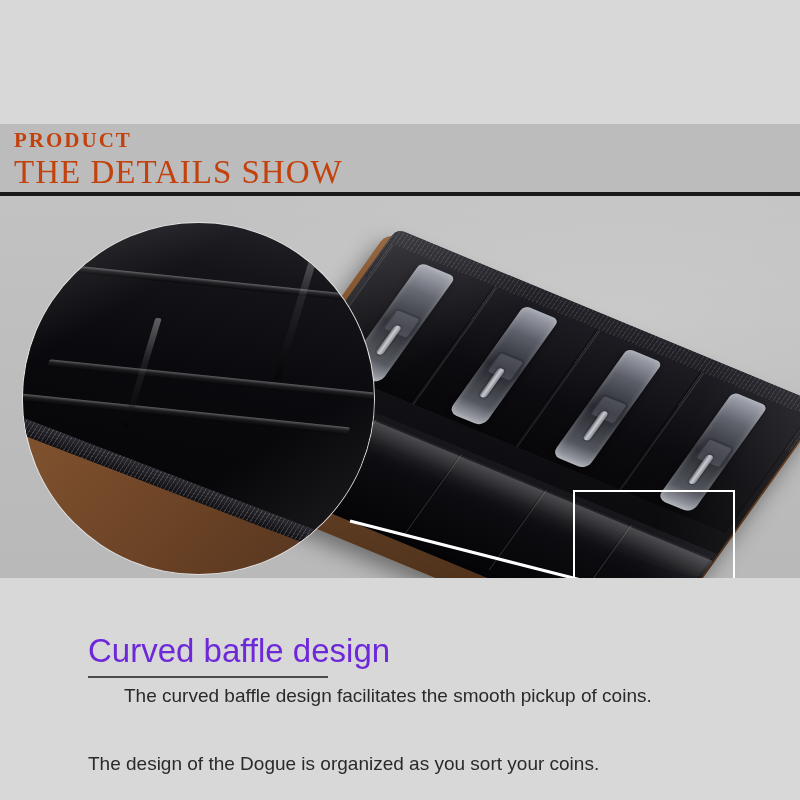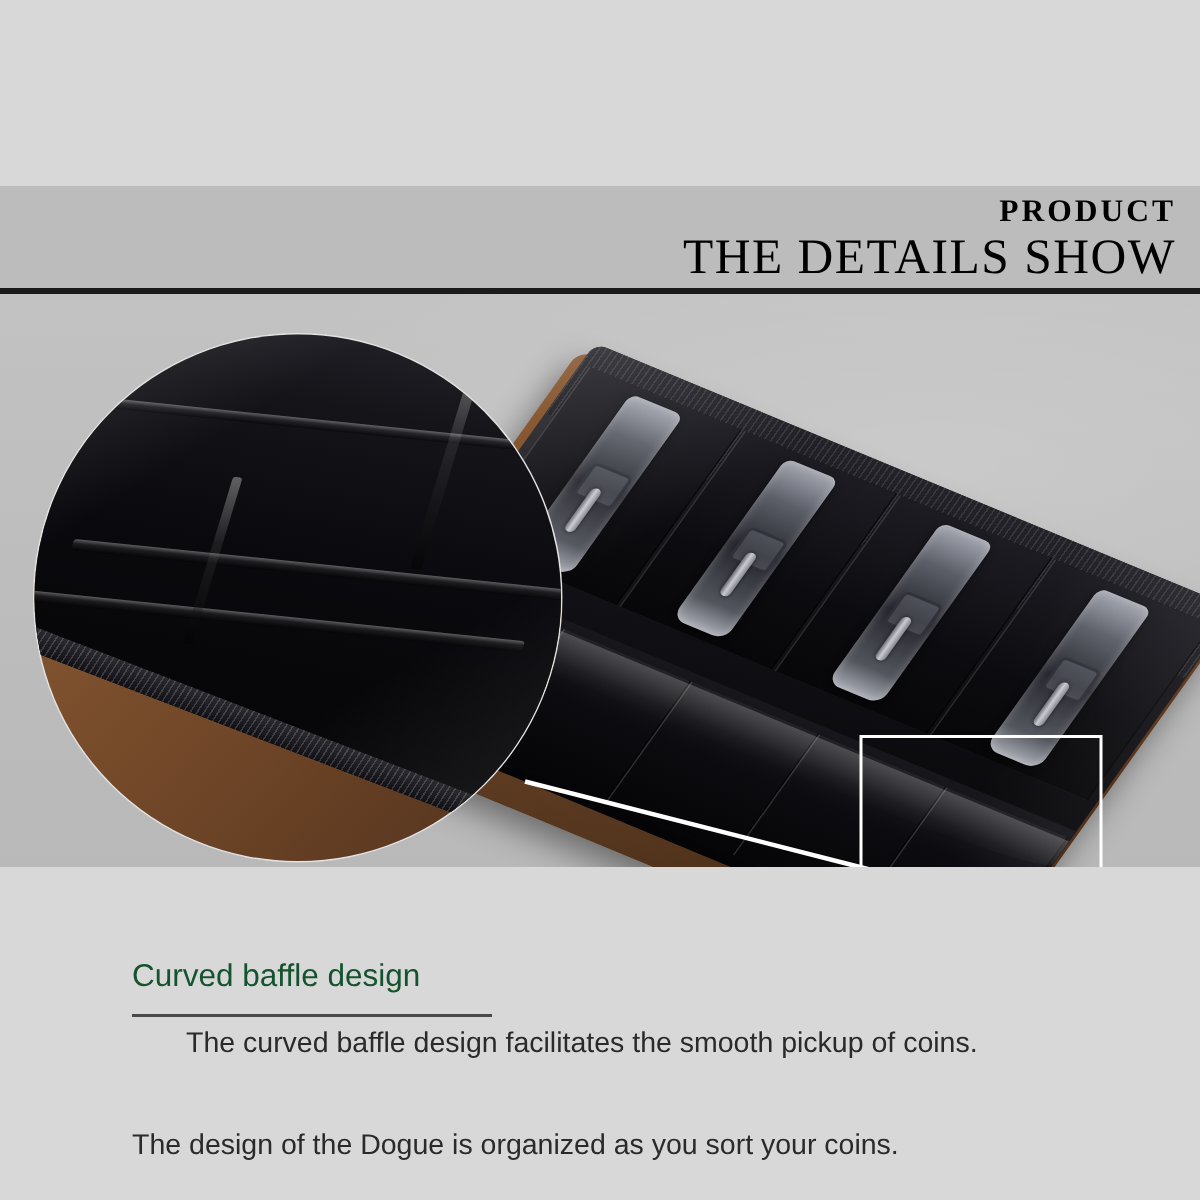--- a/index.html
+++ b/index.html
@@ -39,23 +39,22 @@
     top: 192px;
     width: 800px;
     height: 4px;
     background: #1a1a1a;
   }
   .header-text {
     position: absolute;
     right: 16px;
     top: 124px;
     width: 770px;
-    text-align: right;
     font-family: "Liberation Serif", "DejaVu Serif", serif;
-    color: #000000;
+    color: #c2410c;
   }
   .header-kicker {
     display: block;
     font-size: 21px;
     font-weight: bold;
     letter-spacing: 2.0px;
     line-height: 24px;
     margin-top: 4px;
   }
   .header-title {
@@ -328,23 +327,23 @@
     left: 0;
     top: 578px;
     width: 800px;
     height: 222px;
     background: #d8d8d8;
   }
   .caption-heading {
     position: absolute;
     left: 88px;
     top: 634px;
-    font-size: 21px;
+    font-size: 33px;
     font-weight: normal;
-    color: #14532d;
+    color: #6d28d9;
     letter-spacing: 0px;
     line-height: 34px;
     white-space: nowrap;
   }
   .caption-underline {
     position: absolute;
     left: 88px;
     top: 676px;
     width: 240px;
     height: 2px;

